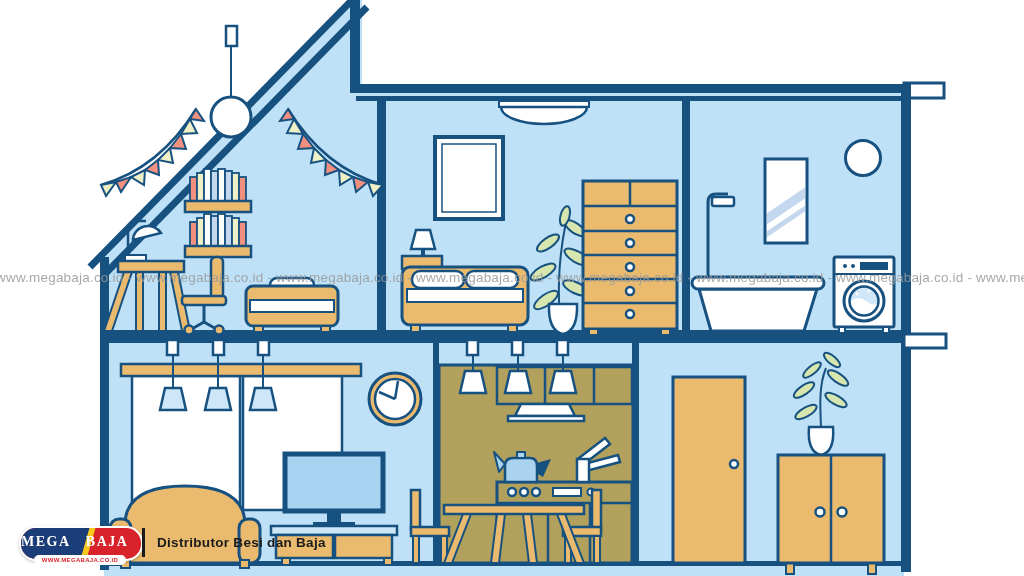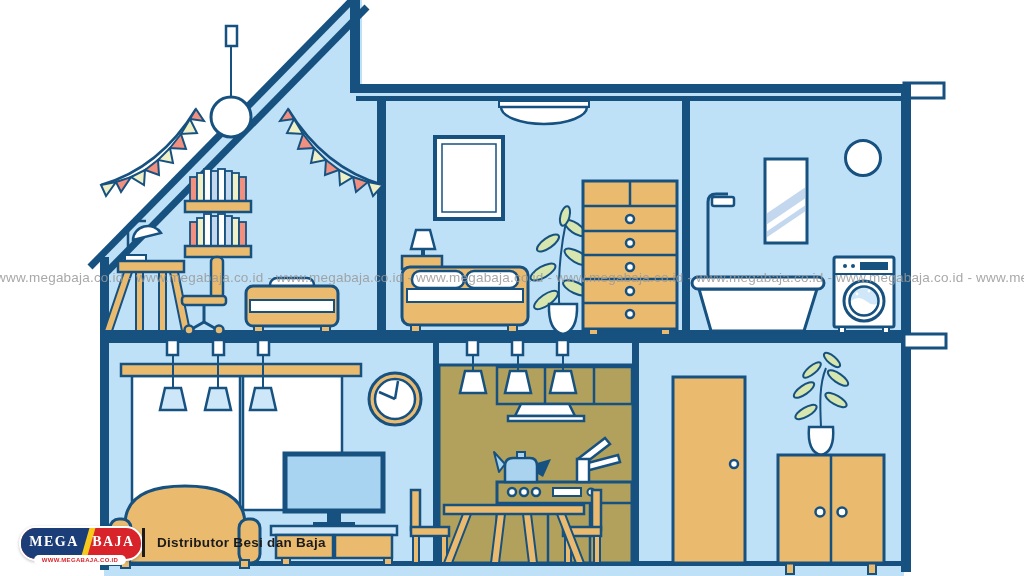--- a/index.html
+++ b/index.html
@@ -9,21 +9,21 @@
   .watermark{position:absolute;left:-4px;top:270px;width:1040px;white-space:nowrap;overflow:hidden;
              font-size:13.5px;letter-spacing:.2px;color:#999999;opacity:.85;z-index:10;}
   .logo-wrap{position:absolute;left:0;top:520px;z-index:20;}
   .logo-pill{position:absolute;left:19px;top:6px;width:120px;height:31px;border-radius:17px;
              border:2.5px solid #ffffff;background:#d8232a;overflow:hidden;
              box-shadow:0 1px 3px rgba(0,0,0,.25);}
   .logo-left{position:absolute;left:0;top:0;bottom:0;width:60%;background:#1c3e78;
              clip-path:polygon(0 0,100% 0,86% 100%,0 100%);}
   .logo-slash{position:absolute;left:53%;top:-2px;bottom:-2px;width:6px;background:#f8c81c;
               transform:skewX(-16deg);}
-  .logo-word{position:absolute;top:0;height:26px;line-height:27px;text-align:center;
+  .logo-word{position:absolute;top:0;height:26px;line-height:27px;
              font-family:"Liberation Serif", serif;font-weight:bold;font-size:14px;color:#ffffff;
              letter-spacing:1.5px;}
   .logo-word.mega{left:0;width:55%;}
   .logo-word.baja{right:0;width:46%;margin-left:43px;}
   .logo-urlbar{position:absolute;left:34px;top:35px;width:92px;height:10px;background:#ffffff;
                border-radius:5px;text-align:center;line-height:10px;font-size:6px;font-weight:bold;
                letter-spacing:.3px;color:#d8232a;}
   .logo-divider{position:absolute;left:142px;top:8px;width:3px;height:29px;background:#1b1b1b;}
   .logo-tagline{position:absolute;left:157px;top:8px;height:29px;line-height:29px;
                 font-size:13.5px;font-weight:700;color:#1b1b1b;letter-spacing:.3px;white-space:nowrap;}

